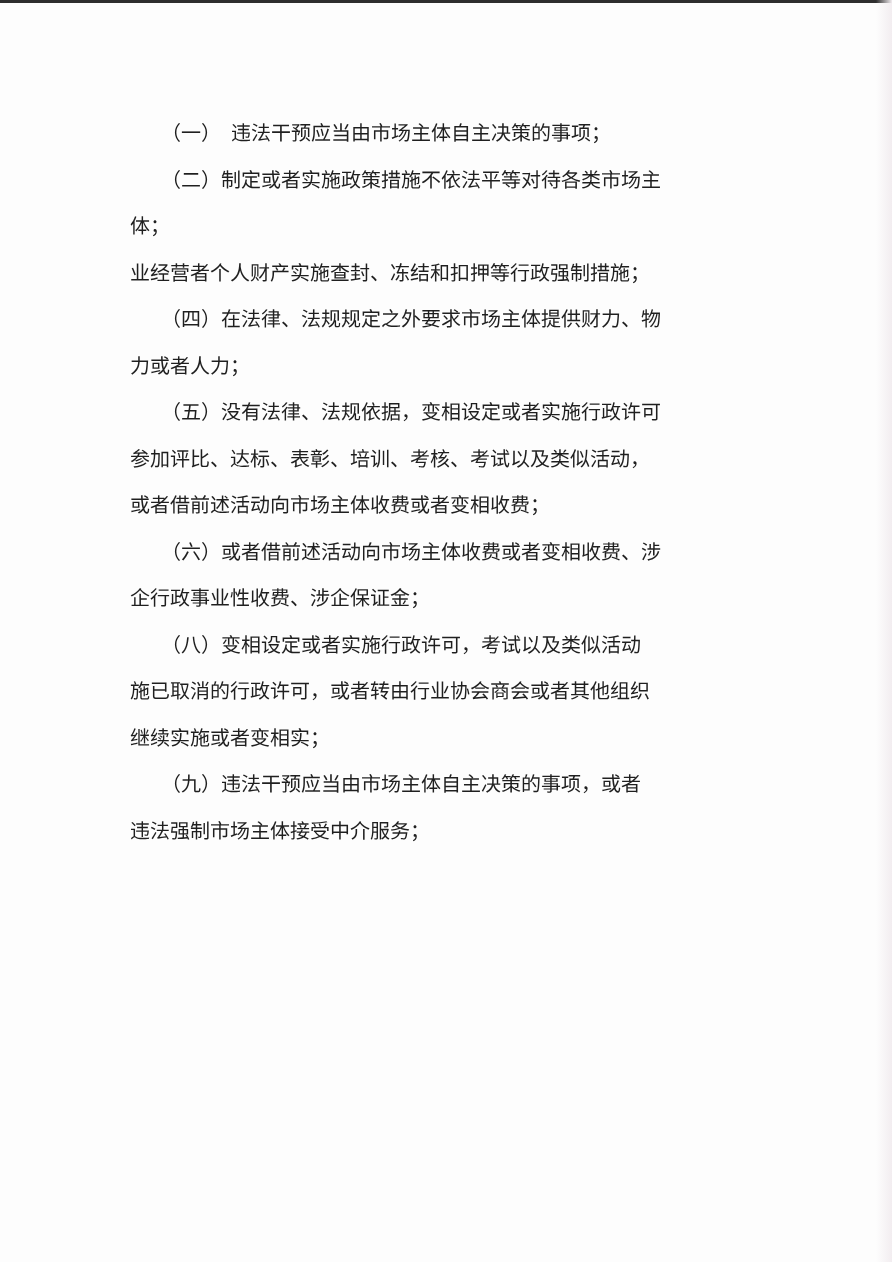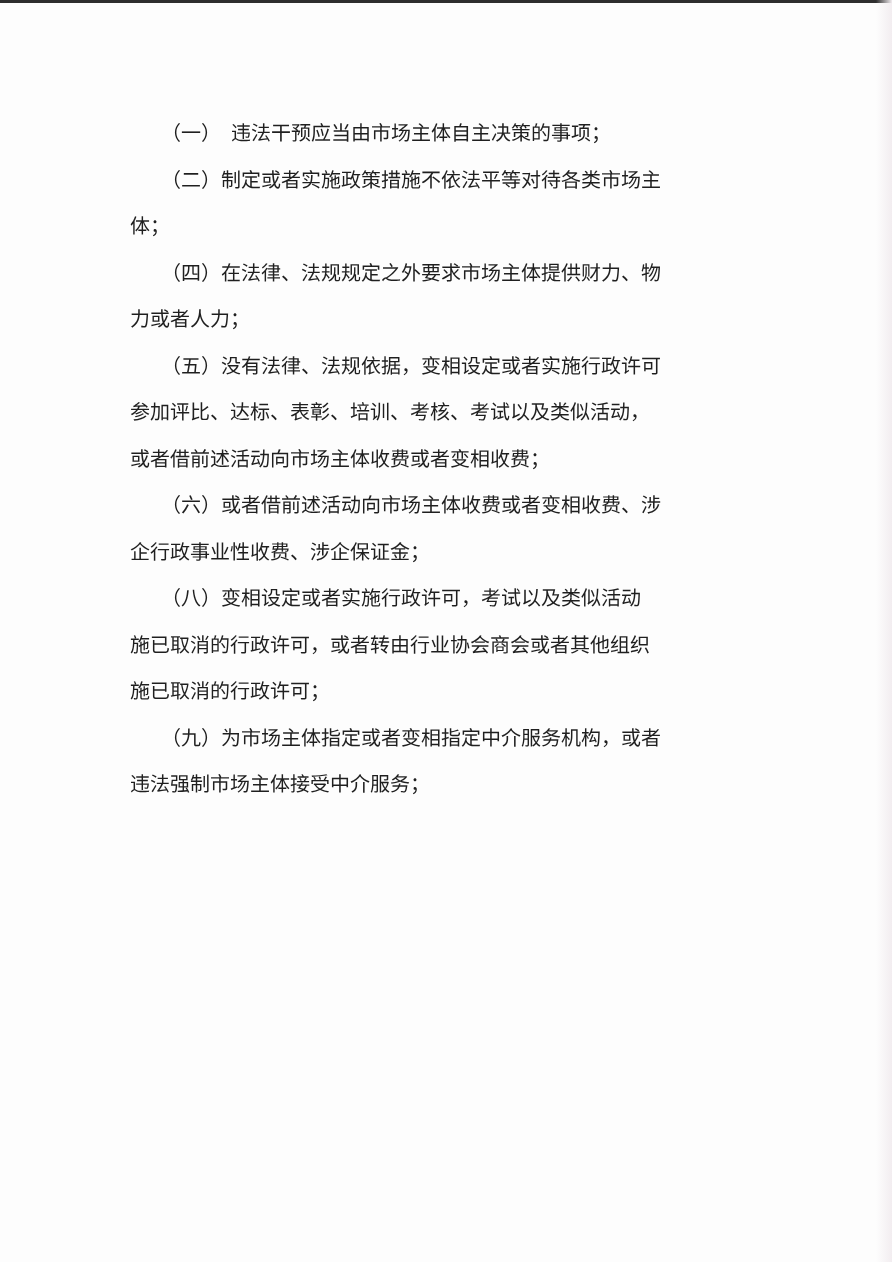--- a/index.html
+++ b/index.html
@@ -64,20 +64,21 @@
     <p class="para">
       <span class="line first">（一）　违法干预应当由市场主体自主决策的事项；</span>
     </p>
 
     <p class="para">
       <span class="line first">（二）制定或者实施政策措施不依法平等对待各类市场主</span>
       <span class="line">体；</span>
     </p>
 
     <p class="para">
+      <span class="line">业经营者个人财产实施查封、冻结和扣押等行政强制措施；</span>
     </p>
 
     <p class="para">
       <span class="line first">（四）在法律、法规规定之外要求市场主体提供财力、物</span>
       <span class="line">力或者人力；</span>
     </p>
 
     <p class="para">
       <span class="line first">（五）没有法律、法规依据，变相设定或者实施行政许可</span>
       <span class="line">参加评比、达标、表彰、培训、考核、考试以及类似活动，</span>
@@ -86,24 +87,24 @@
 
     <p class="para">
       <span class="line first">（六）或者借前述活动向市场主体收费或者变相收费、涉</span>
       <span class="line">企行政事业性收费、涉企保证金；</span>
     </p>
 
 
     <p class="para">
       <span class="line first">（八）变相设定或者实施行政许可，考试以及类似活动</span>
       <span class="line">施已取消的行政许可，或者转由行业协会商会或者其他组织</span>
-      <span class="line">施已取消的行政许可；</span>
+      <span class="line">继续实施或者变相实；</span>
     </p>
 
     <p class="para">
-      <span class="line first">（九）为市场主体指定或者变相指定中介服务机构，或者</span>
+      <span class="line first">（九）违法干预应当由市场主体自主决策的事项，或者</span>
       <span class="line">违法强制市场主体接受中介服务；</span>
     </p>
 
   </div>
 
   <div class="right-shade"></div>
 </div>
 
 </body></html>

